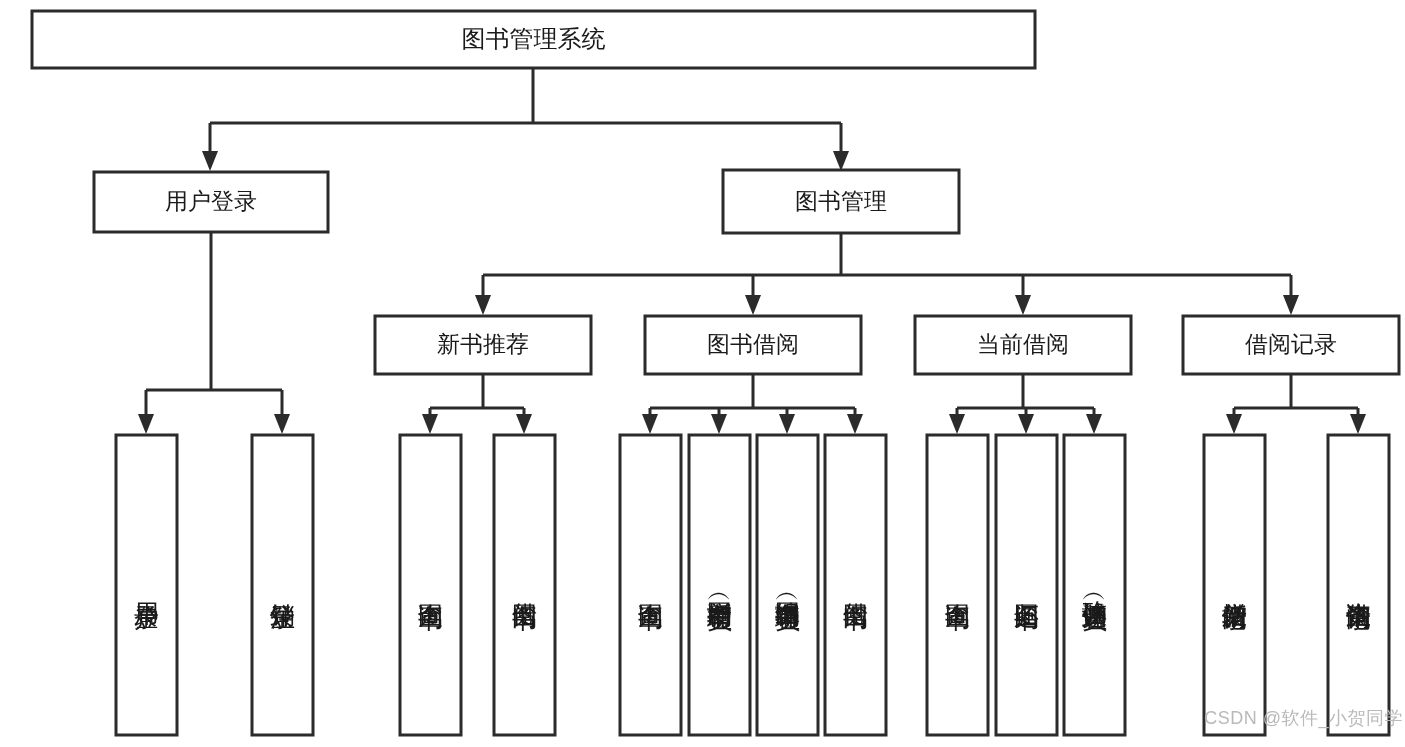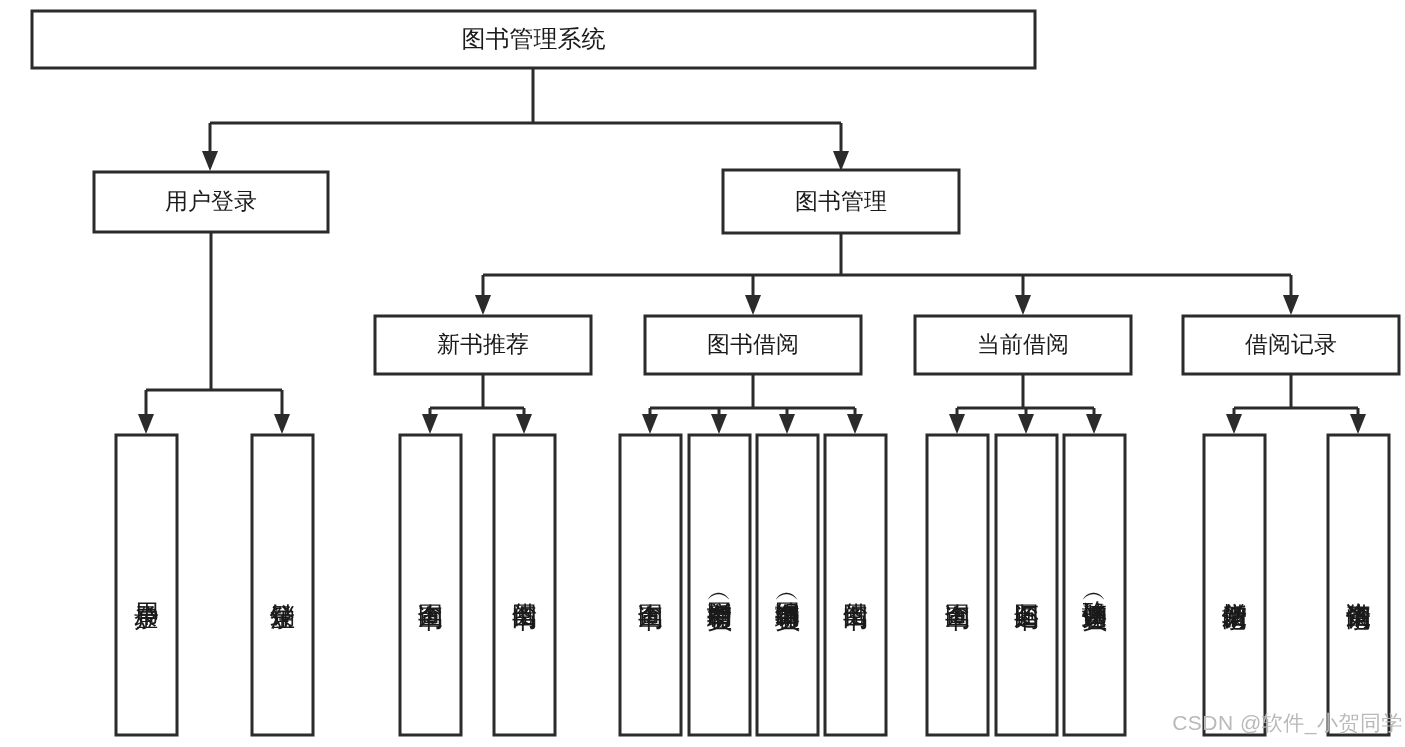--- a/index.html
+++ b/index.html
@@ -67,23 +67,23 @@
     line-height: 1.08;
     color: #1a1a1a;
     letter-spacing: 1px;
     pointer-events: none;
     white-space: nowrap;
     overflow: hidden;
   }
   .watermark {
     position: absolute;
     right: 14px;
-    bottom: 10px;
-    font-family: "Liberation Sans", "DejaVu Sans", sans-serif;
-    font-size: 21px;
+    bottom: 17px;
+    font-family: "Liberation Sans", "DejaVu Sans", sans-serif;
+    font-size: 18px;
     color: #b9b9b9;
     letter-spacing: 0.5px;
     user-select: none;
   }
 </style>
 </head>
 <body>
 
 <div id="diagram-root">
 

